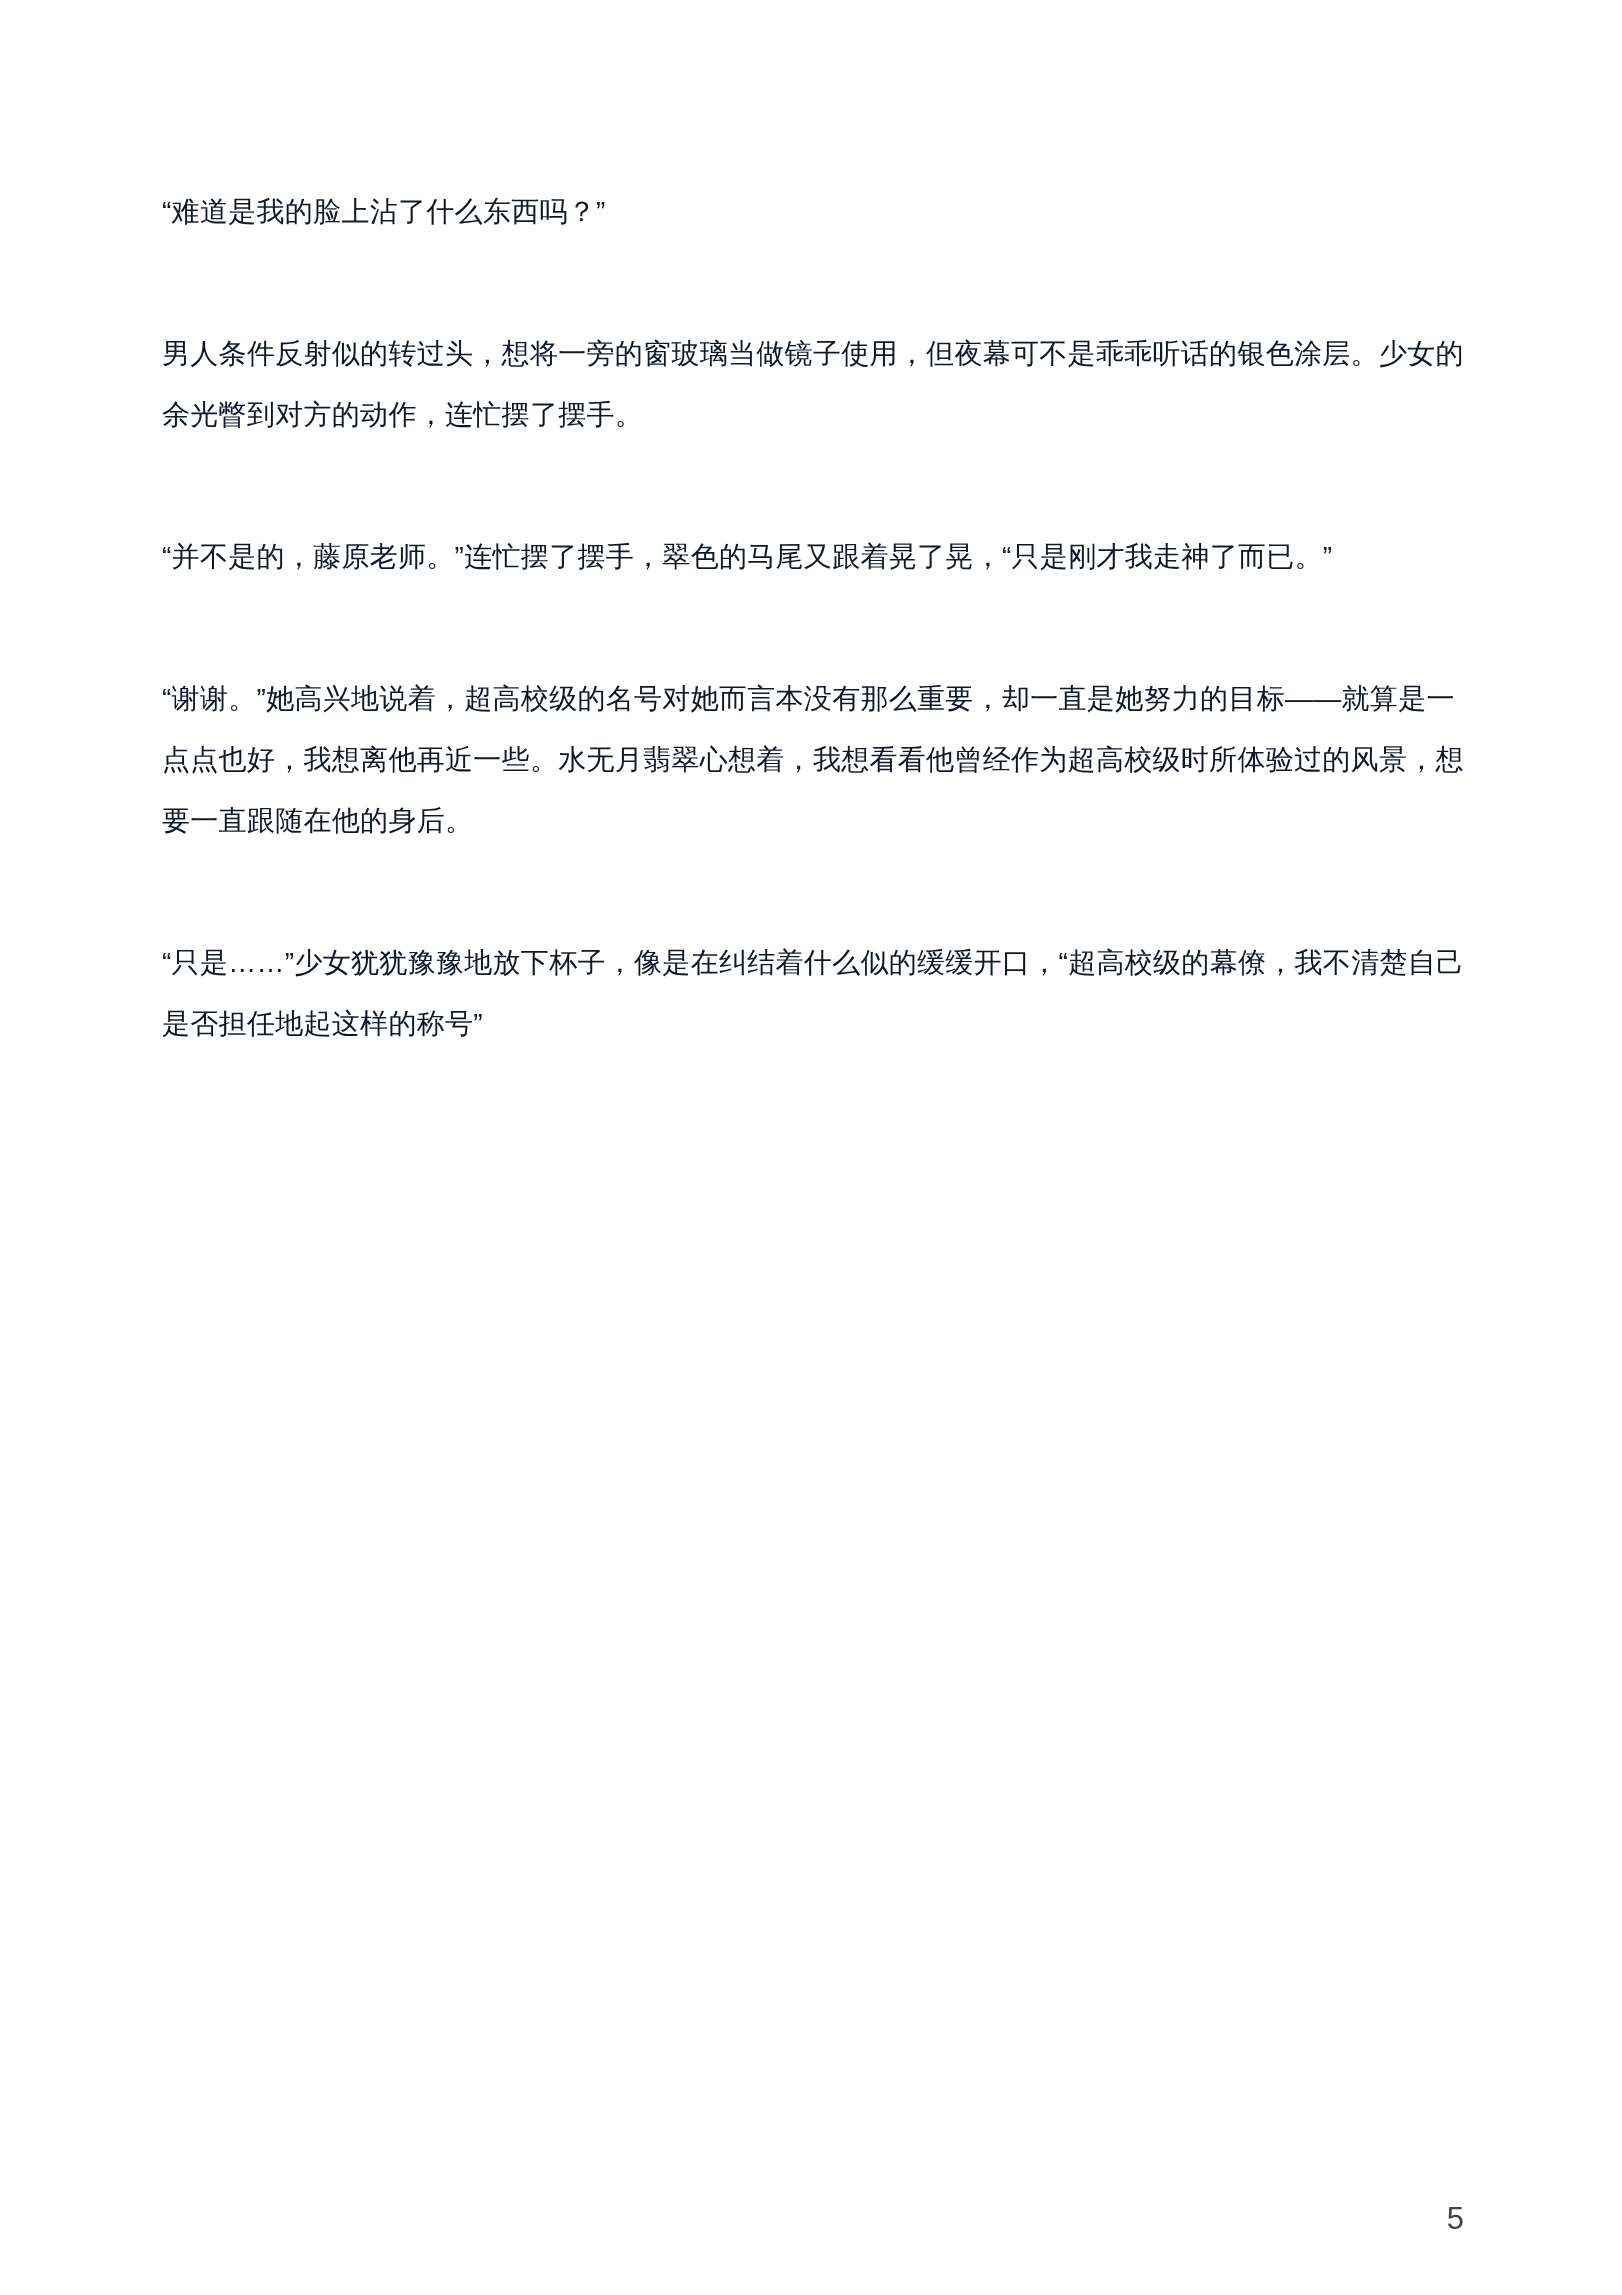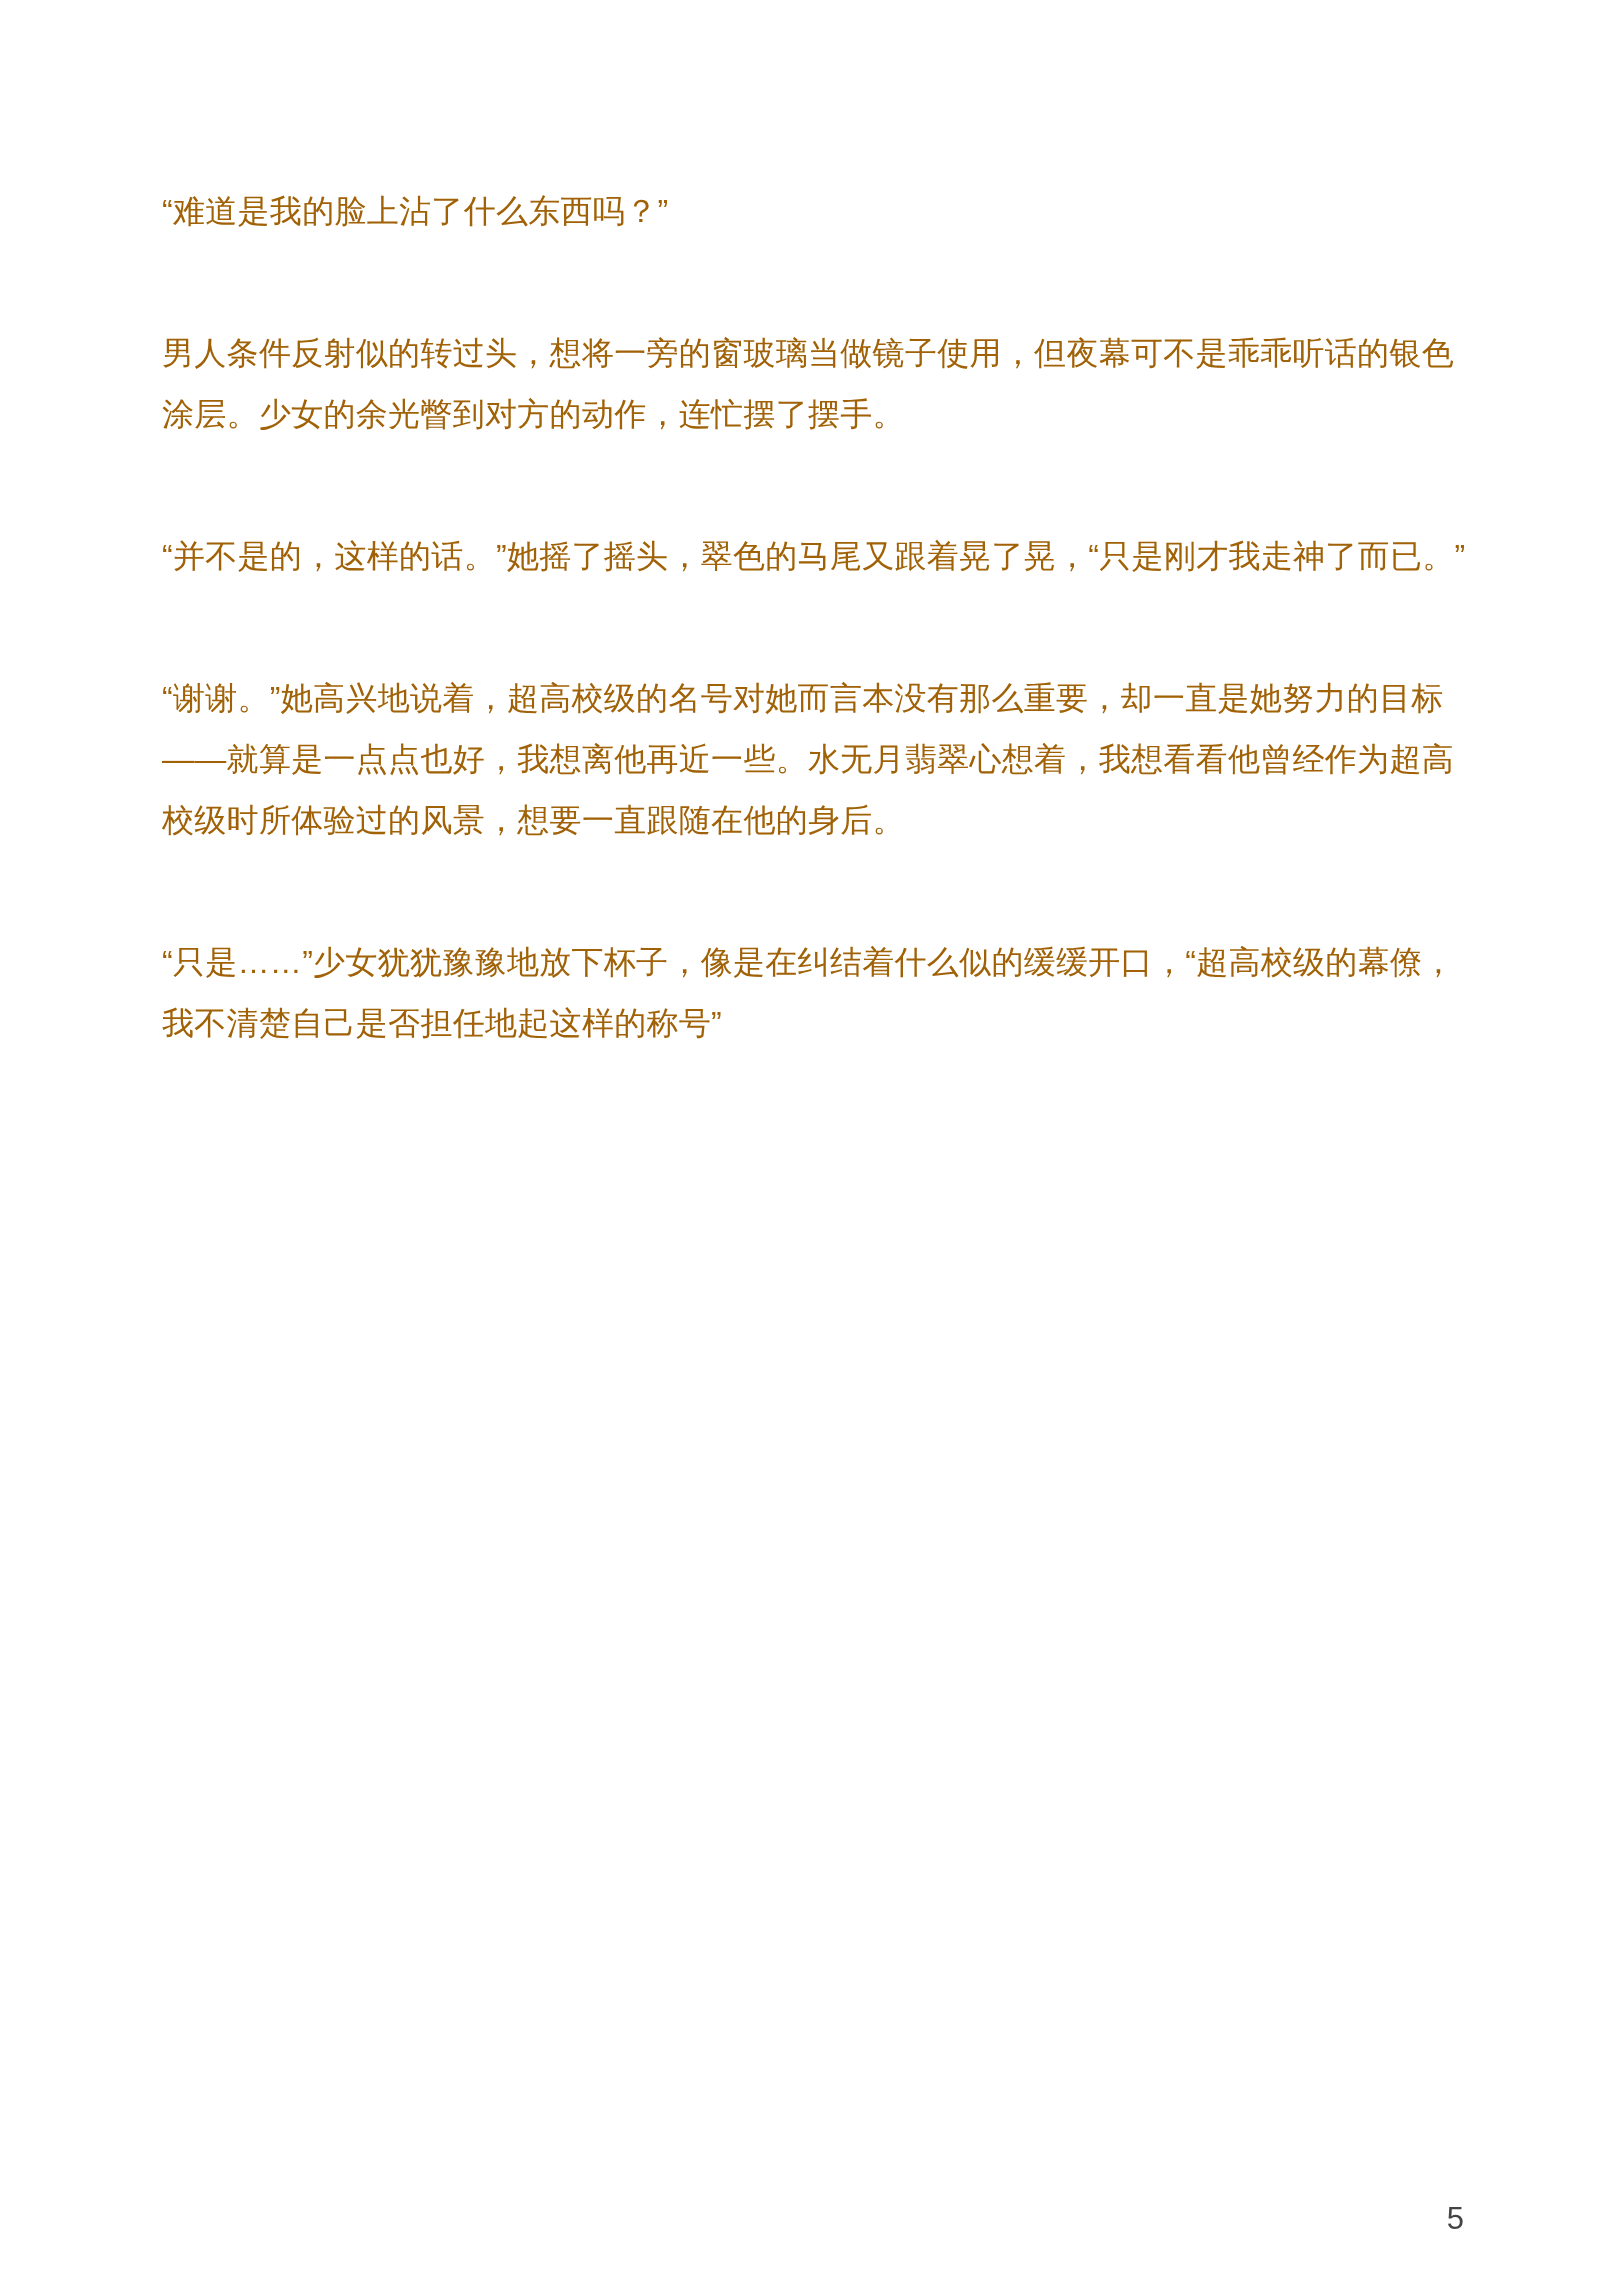--- a/index.html
+++ b/index.html
@@ -17,24 +17,24 @@
   }
   .content {
     position: absolute;
     left: 162px;
     top: 181px;
     width: 1310px;
   }
   .content p {
     margin: 0 0 81px 0;
     padding: 0;
-    font-size: 32px;
+    font-size: 28px;
     line-height: 61px;
     font-weight: 400;
-    color: #a16207;
+    color: #0f172a;
     text-align: left;
     letter-spacing: 0.3px;
     word-break: break-all;
   }
   .page-number {
     position: absolute;
     top: 2201px;
     right: 158px;
     font-size: 31px;
     line-height: 36px;
@@ -42,19 +42,19 @@
     text-align: right;
   }
 </style>
 </head>
 <body>
 
 <div class="page">
   <div class="content">
     <p>“难道是我的脸上沾了什么东西吗？”</p>
     <p>男人条件反射似的转过头，想将一旁的窗玻璃当做镜子使用，但夜幕可不是乖乖听话的银色涂层。少女的余光瞥到对方的动作，连忙摆了摆手。</p>
-    <p>“并不是的，这样的话。”她摇了摇头，翠色的马尾又跟着晃了晃，“只是刚才我走神了而已。”</p>
+    <p>“并不是的，藤原老师。”连忙摆了摆手，翠色的马尾又跟着晃了晃，“只是刚才我走神了而已。”</p>
     <p>“谢谢。”她高兴地说着，超高校级的名号对她而言本没有那么重要，却一直是她努力的目标——就算是一点点也好，我想离他再近一些。水无月翡翠心想着，我想看看他曾经作为超高校级时所体验过的风景，想要一直跟随在他的身后。</p>
     <p>“只是……”少女犹犹豫豫地放下杯子，像是在纠结着什么似的缓缓开口，“超高校级的幕僚，我不清楚自己是否担任地起这样的称号”</p>
   </div>
   <div class="page-number">5</div>
 </div>
 
 
 </body></html>

